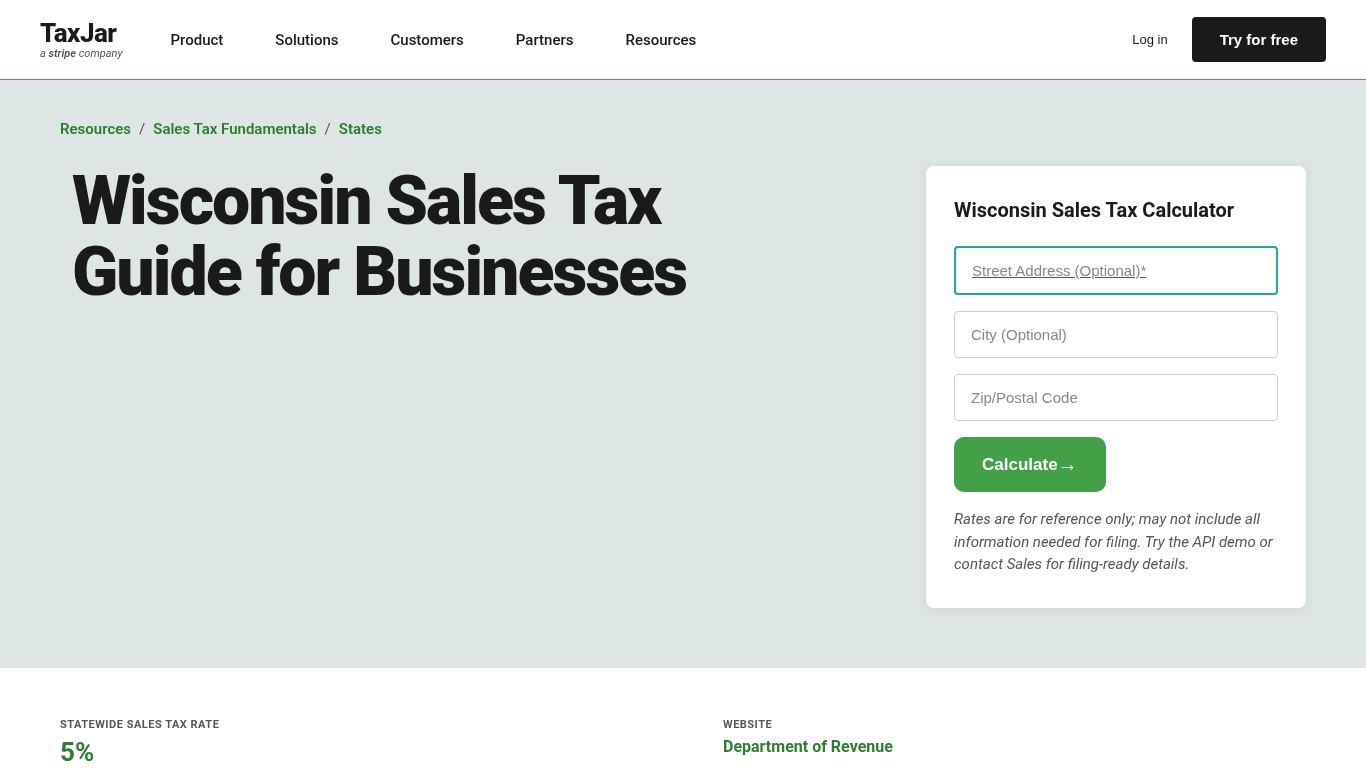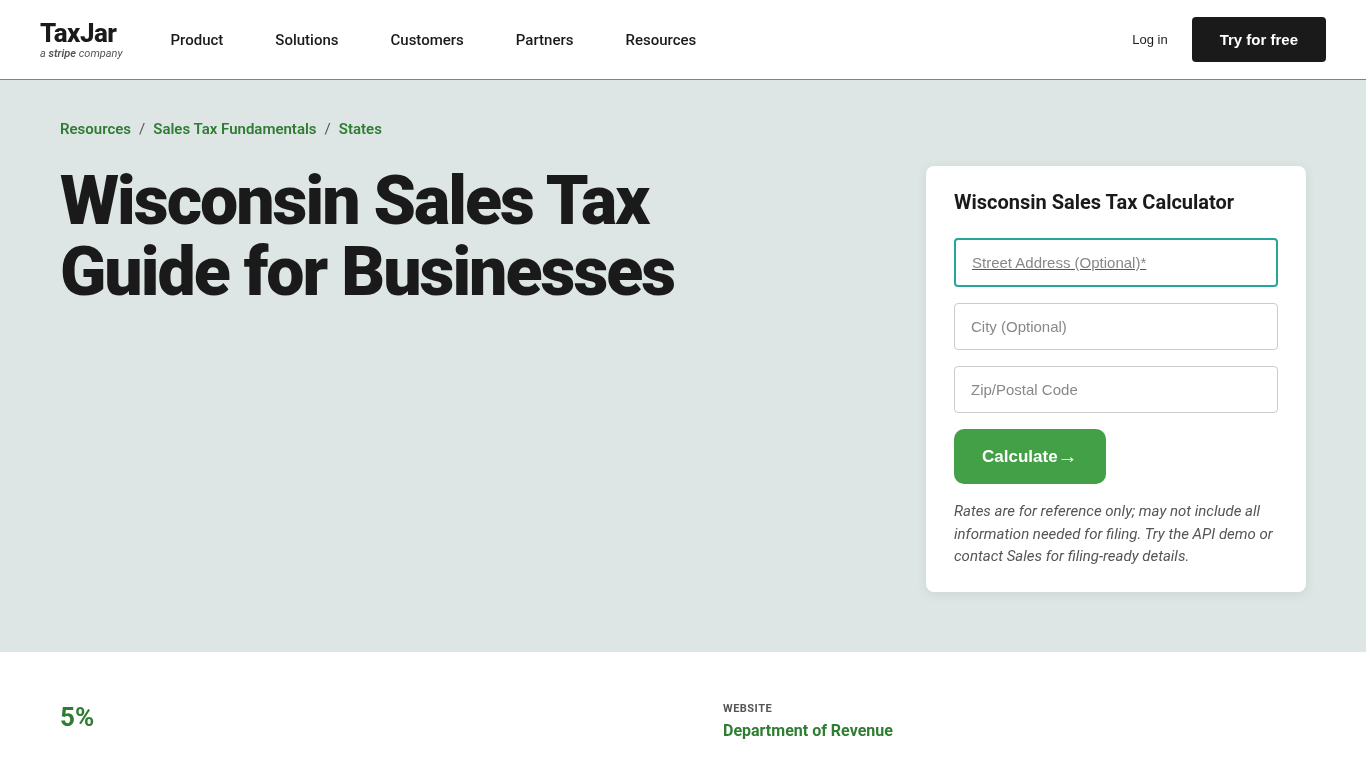--- a/index.html
+++ b/index.html
@@ -132,38 +132,39 @@
 
     
     .hero-section {
       display: flex;
       align-items: flex-start;
       gap: 40px;
     }
 
     .hero-left {
       flex: 1;
+      margin-left: 12px;
     }
 
     .hero-title {
       font-size: 68px;
       font-weight: 900;
       line-height: 1.05;
       color: #1a1a1a;
       letter-spacing: -2px;
       max-width: 700px;
     }
 
     
     .calculator-card {
       width: 380px;
       min-width: 380px;
       background: #ffffff;
       border-radius: 8px;
-      padding: 24px 28px;
+      padding: 32px 28px;
       box-shadow: 0 2px 12px rgba(0,0,0,0.08);
     }
 
     .calc-title {
       font-size: 20px;
       font-weight: 700;
       color: #1a1a1a;
       margin-bottom: 24px;
     }
 
@@ -302,20 +303,21 @@
         <span>Calculate</span>
         <span class="calc-btn-arrow">→</span>
       </button>
       <p class="calc-note">Rates are for reference only; may not include all information needed for filing. Try the API demo or contact Sales for filing-ready details.</p>
     </div>
   </div>
 </div>
 
 <div class="stats-section">
   <div class="stat-item">
+    <span class="stat-label">STATEWIDE SALES TAX RATE</span>
     <span class="stat-value">5%</span>
   </div>
   <div class="stat-item">
     <span class="stat-label">WEBSITE</span>
     <a class="stat-value-link">Department of Revenue</a>
   </div>
 
 </div>
 
 </body></html>

